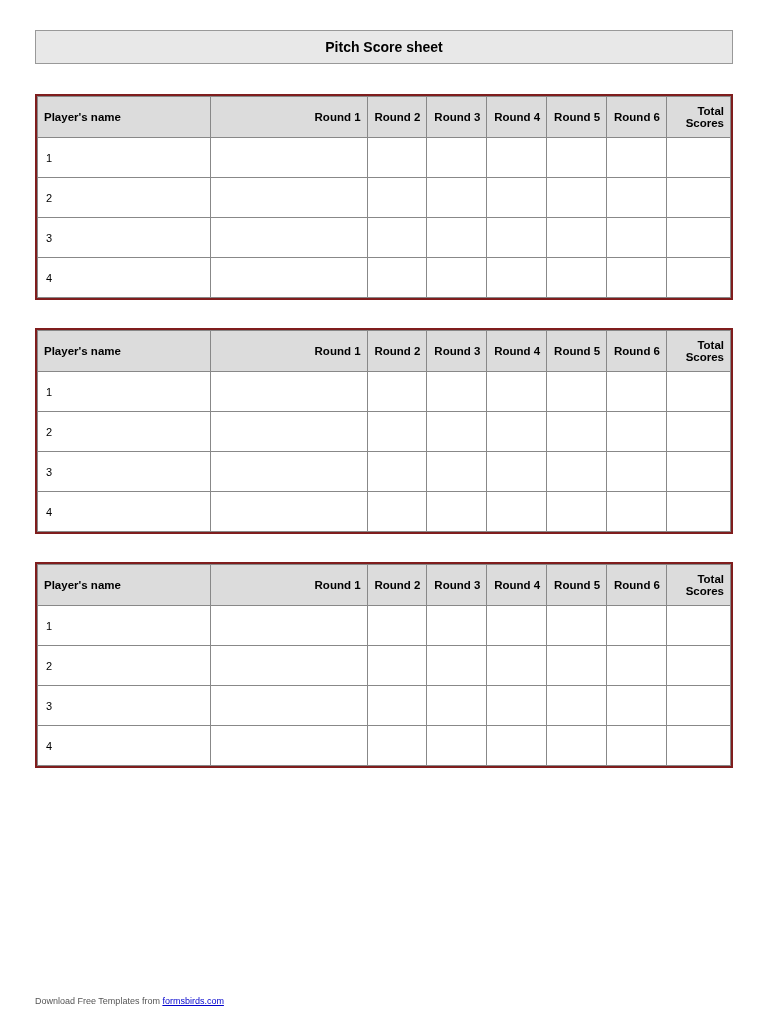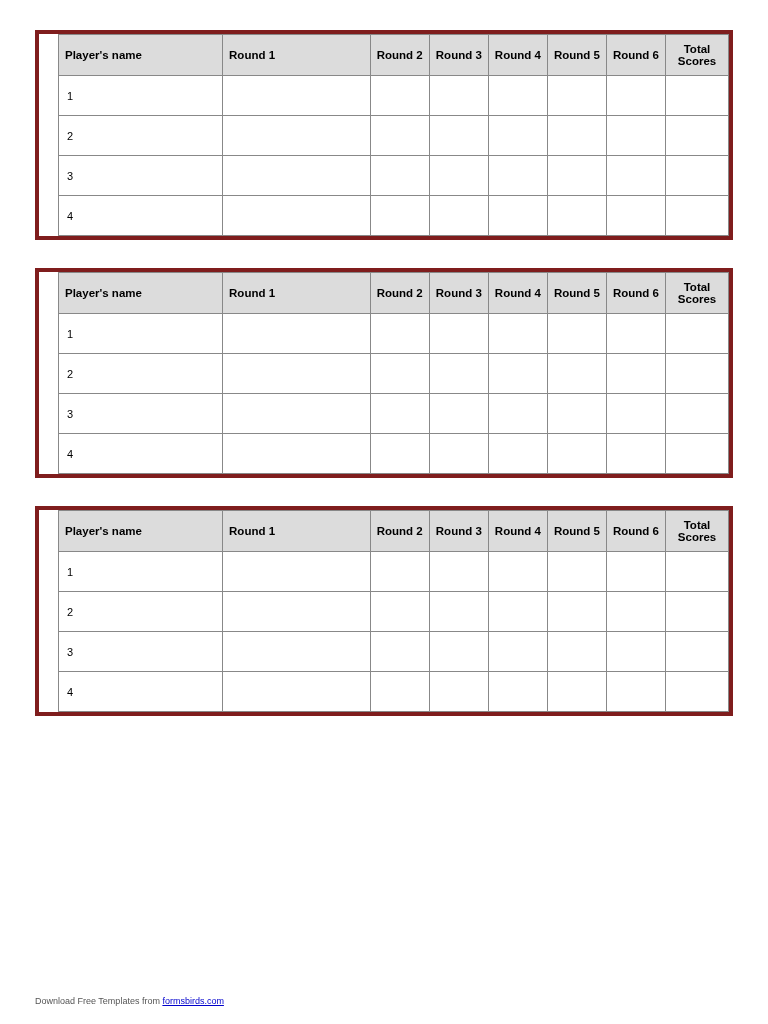--- a/index.html
+++ b/index.html
@@ -32,22 +32,21 @@
       margin-bottom: 30px;
     }
 
     .page-title-bar span {
       font-weight: bold;
       font-size: 14px;
     }
 
     .score-table-container {
       margin-bottom: 28px;
-      border: 4px solid #7f1d1d;
-      padding-left: 19px;
+      border: 2px solid #7f1d1d;
     }
 
     table {
       width: 100%;
       border-collapse: collapse;
     }
 
     thead tr th {
       background-color: #dcdcdc;
       border: 1px solid #888;
@@ -57,26 +56,26 @@
       vertical-align: middle;
     }
 
     thead tr th.player-name-col {
       width: 230px;
       text-align: left;
     }
 
     thead tr th.round-col {
       width: 65px;
-      text-align: left;
+      text-align: right;
     }
 
     thead tr th.total-col {
       width: 70px;
-      text-align: center;
+      text-align: right;
     }
 
     tbody tr td {
       border: 1px solid #888;
       padding: 0;
       height: 40px;
       vertical-align: middle;
     }
 
     tbody tr td.row-num {
@@ -107,20 +106,23 @@
 
     .footer-text a {
       color: #0000cc;
     }
   </style>
 </head>
 <body>
 
 <div class="page-container">
 
+  <div class="page-title-bar">
+    <span>Pitch Score sheet</span>
+  </div>
 
   <div class="score-table-container">
     <table>
       <thead>
         <tr>
           <th class="player-name-col">Player's name</th>
           <th class="round-col">Round 1</th>
           <th class="round-col">Round 2</th>
           <th class="round-col">Round 3</th>
           <th class="round-col">Round 4</th>

